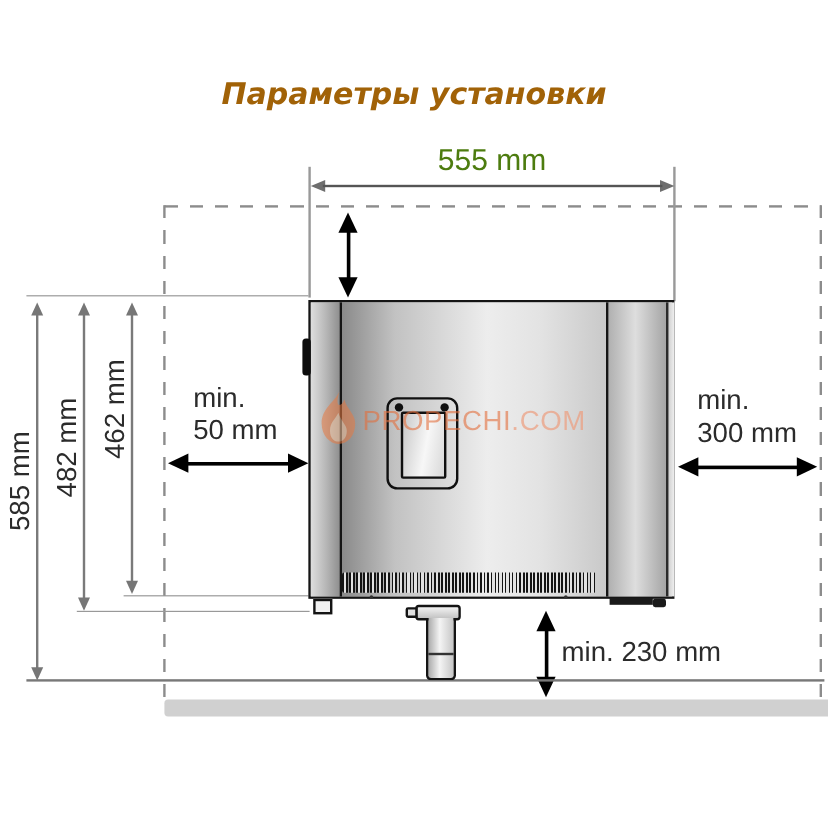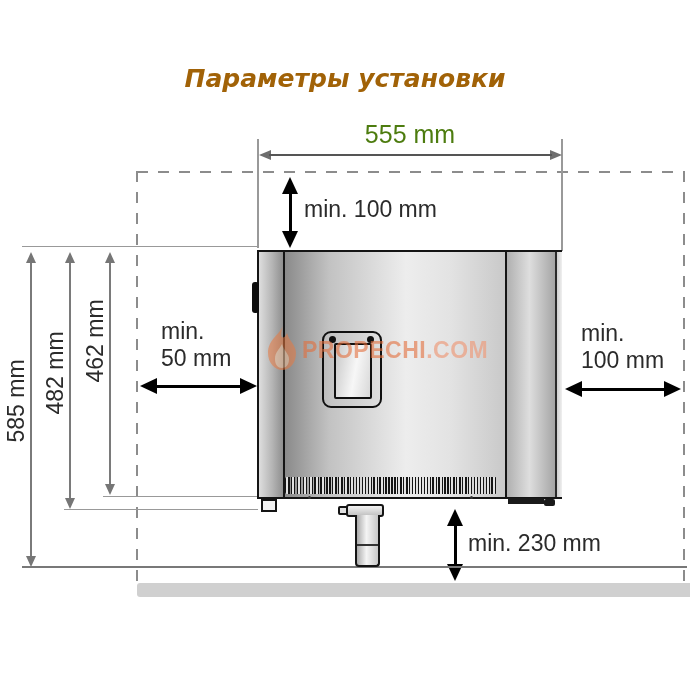--- a/index.html
+++ b/index.html
@@ -46,21 +46,21 @@
   .gline-v { width:1.4px; background:#7a7a7a; position:absolute; }
   .gline-h { height:1.5px; background:#555555; position:absolute; }
 
   
   .device-body {
     left:257px; top:250px; width:305px; height:249px;
     border:2px solid #151515; box-sizing:border-box; background:#cccccc;
   }
   .panel { position:absolute; top:0; height:100%; }
 
-  .watermark-text { font-weight:bold; font-size:23px; letter-spacing:0.5px; white-space:nowrap;margin-top:24px; }
+  .watermark-text { font-weight:normal; font-size:23px; letter-spacing:0.5px; white-space:nowrap;margin-top:24px; }
 </style>
 </head>
 <body>
 
 <div id="canvas">
 
   <div class="abs title" style="left:160px; top:64px; width:370px;">Параметры установки</div>
 
   <div class="abs dash-h" style="left:137px; top:171px; width:547px;"></div>
   <div class="abs dash-v" style="left:136px; top:171px; height:414px;"></div>
@@ -98,35 +98,34 @@
     <div class="tri gtri-down" style="left:105px; top:484px;"></div>
   </div>
   <div class="abs vlabel" style="left:35px; top:328px;">462 mm</div>
   <div class="abs thinline" style="left:103px; top:496px; width:155px; height:1.3px;"></div>
 
   <div class="abs">
     <div class="tri tri-up" style="left:282px; top:177px;"></div>
     <div class="tri tri-down" style="left:282px; top:231px;"></div>
     <div class="shaft-v" style="left:288.5px; top:190px; height:45px;"></div>
   </div>
-  <div class="abs dim-label" style="left:304px; top:196px;">min. 100 mm</div>
 
   <div class="abs dim-label two-line" style="left:161px; top:318px;">
     <div>min.</div>
     <div>50 mm</div>
   </div>
   <div class="abs">
     <div class="tri tri-left" style="left:140px; top:378px;"></div>
     <div class="tri tri-right" style="left:240px; top:378px;"></div>
     <div class="shaft-h" style="left:152px; top:384.5px; width:92px;"></div>
   </div>
 
   <div class="abs dim-label two-line" style="left:581px; top:320px;">
     <div>min.</div>
-    <div>100 mm</div>
+    <div>300 mm</div>
   </div>
   <div class="abs">
     <div class="tri tri-left" style="left:565px; top:381px;"></div>
     <div class="tri tri-right" style="left:664px; top:381px;"></div>
     <div class="shaft-h" style="left:577px; top:387.5px; width:91px;"></div>
   </div>
 
   <div class="abs">
     <div class="tri tri-up" style="left:447px; top:509px;"></div>
     <div class="tri tri-down" style="left:447px; top:564px;"></div>

